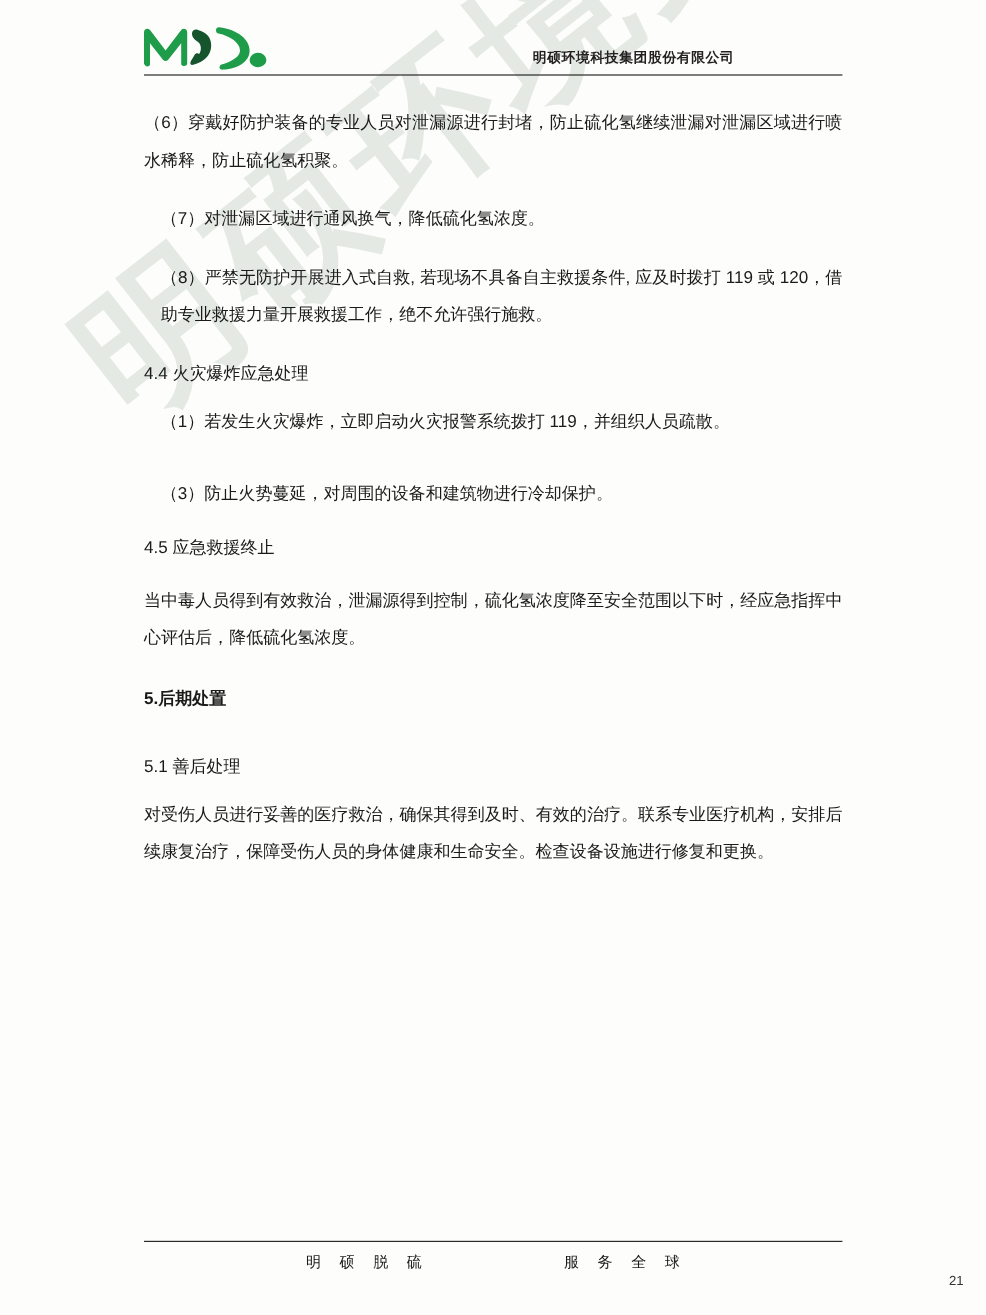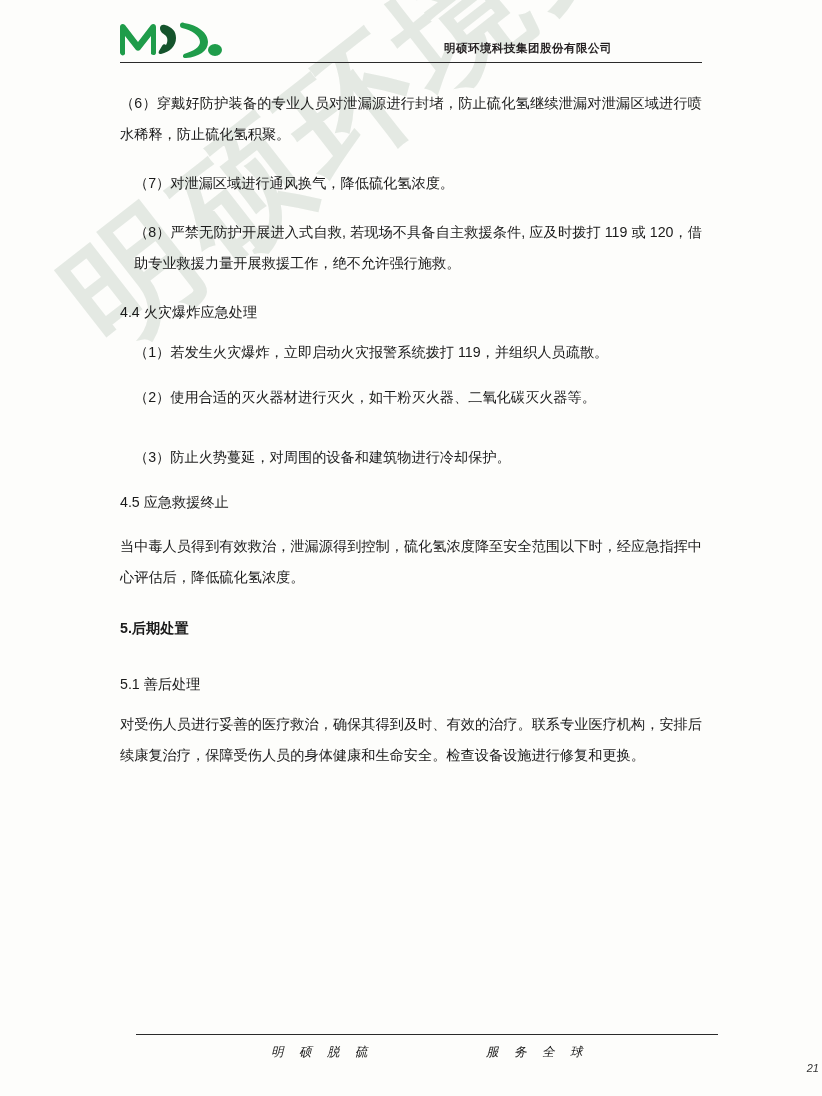--- a/index.html
+++ b/index.html
@@ -107,26 +107,25 @@
   .heading.bold {
     font-weight: 700;
   }
   .lead {
     padding-left: 14px;
   }
 
   
   .footer {
     position: absolute;
-    left: 16px;
+    left: 0;
     bottom: 0;
     width: 803px;
     height: 70px;
     z-index: 2;
-    font-style: italic;
   }
   .footer-rule {
     position: absolute;
     left: 120px;
     top: 8px;
     width: 582px;
     border-top: 1.3px solid #2a2a2a;
   }
   .footer-left {
     position: absolute;
@@ -181,21 +180,20 @@
     <p class="para" style="margin-top:10px">（6）穿戴好防护装备的专业人员对泄漏源进行封堵，防止硫化氢继续泄漏对泄漏区域进行喷水稀释，防止硫化氢积聚。</p>
 
     <p class="para lead" style="margin-top:18px">（7）对泄漏区域进行通风换气，降低硫化氢浓度。</p>
 
     <p class="para lead" style="margin-top:18px">（8）严禁无防护开展进入式自救, 若现场不具备自主救援条件, 应及时拨打 119 或 120，借助专业救援力量开展救援工作，绝不允许强行施救。</p>
 
     <div class="heading" style="margin-top:18px">4.4 火灾爆炸应急处理</div>
 
     <p class="para lead" style="">（1）若发生火灾爆炸，立即启动火灾报警系统拨打 119，并组织人员疏散。</p>
 
-    <p class="para lead" style="margin-top:14px">（2）使用合适的灭火器材进行灭火，如干粉灭火器、二氧化碳灭火器等。</p>
 
     <p class="para lead" style="margin-top:29px">（3）防止火势蔓延，对周围的设备和建筑物进行冷却保护。</p>
 
     <div class="heading" style="margin-top:14px">4.5 应急救援终止</div>
 
     <p class="para" style="margin-top:14px">当中毒人员得到有效救治，泄漏源得到控制，硫化氢浓度降至安全范围以下时，经应急指挥中心评估后，降低硫化氢浓度。</p>
 
     <div class="heading bold" style="margin-top:20px">5.后期处置</div>
 
     <div class="heading" style="margin-top:26px">5.1 善后处理</div>

